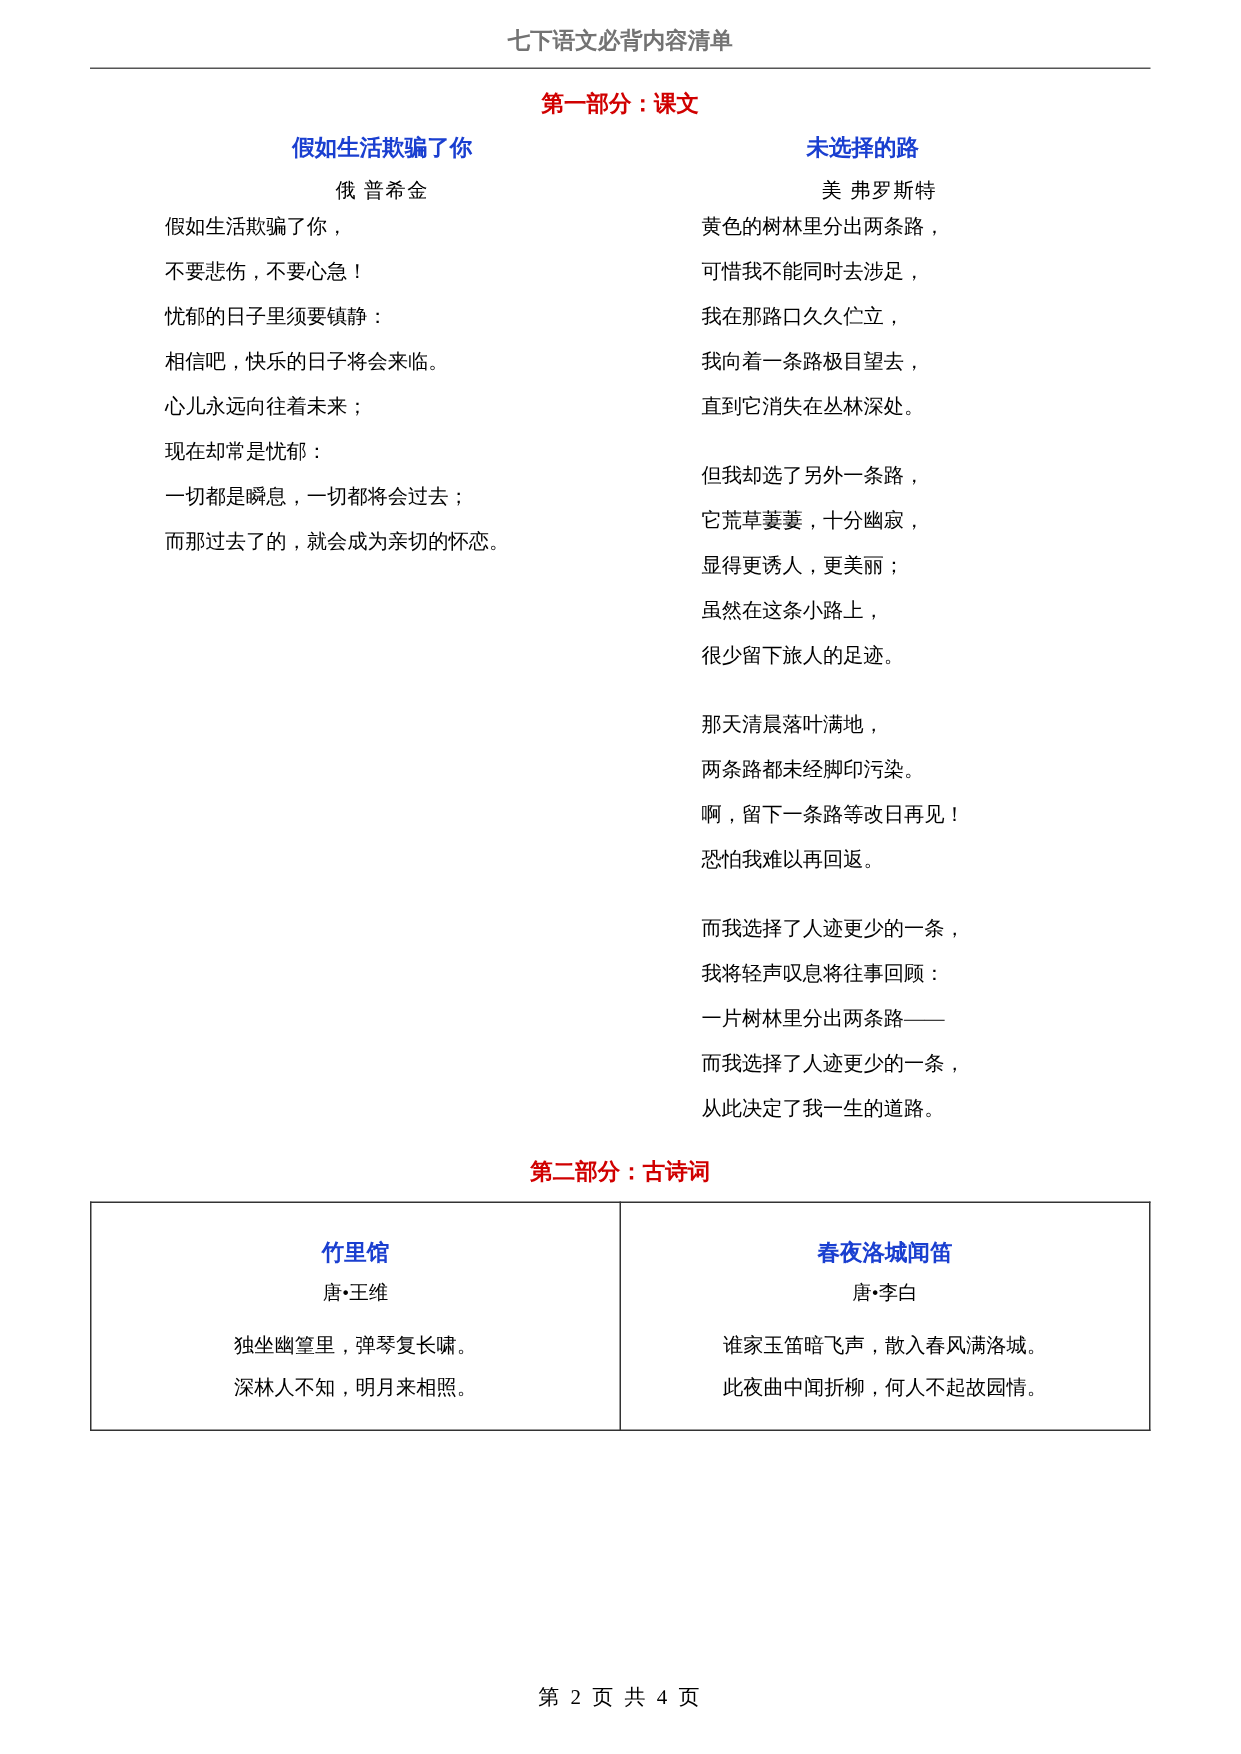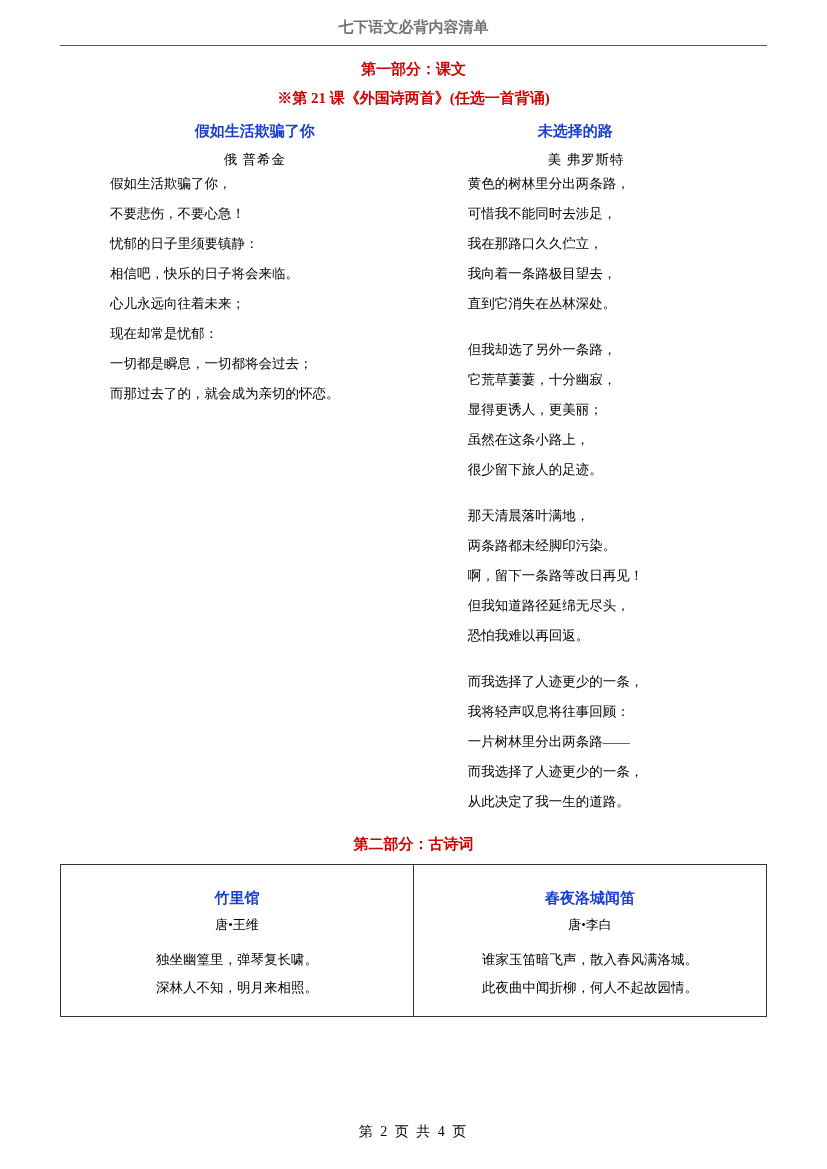--- a/index.html
+++ b/index.html
@@ -143,21 +143,20 @@
 </style>
 </head>
 <body>
 
 <div class="page">
 
   <div class="doc-header">七下语文必背内容清单</div>
   <div class="header-rule"></div>
 
   <div class="section-title">第一部分：课文</div>
-  <div class="lesson-title">※第 21 课《外国诗两首》(任选一首背诵)</div>
 
   <div class="poem-columns">
 
     <div class="poem-col left">
       <div class="poem-title">假如生活欺骗了你</div>
       <div class="poem-author">俄  普希金</div>
       <div class="poem-stanza">
         <div class="poem-line">假如生活欺骗了你，</div>
         <div class="poem-line">不要悲伤，不要心急！</div>
         <div class="poem-line">忧郁的日子里须要镇静：</div>
@@ -186,21 +185,20 @@
         <div class="poem-line">它荒草萋萋，十分幽寂，</div>
         <div class="poem-line">显得更诱人，更美丽；</div>
         <div class="poem-line">虽然在这条小路上，</div>
         <div class="poem-line">很少留下旅人的足迹。</div>
       </div>
 
       <div class="poem-stanza">
         <div class="poem-line">那天清晨落叶满地，</div>
         <div class="poem-line">两条路都未经脚印污染。</div>
         <div class="poem-line">啊，留下一条路等改日再见！</div>
-        <div class="poem-line">但我知道路径延绵无尽头，</div>
         <div class="poem-line">恐怕我难以再回返。</div>
       </div>
 
       <div class="poem-stanza">
         <div class="poem-line">而我选择了人迹更少的一条，</div>
         <div class="poem-line">我将轻声叹息将往事回顾：</div>
         <div class="poem-line">一片树林里分出两条路——</div>
         <div class="poem-line">而我选择了人迹更少的一条，</div>
         <div class="poem-line">从此决定了我一生的道路。</div>
       </div>

